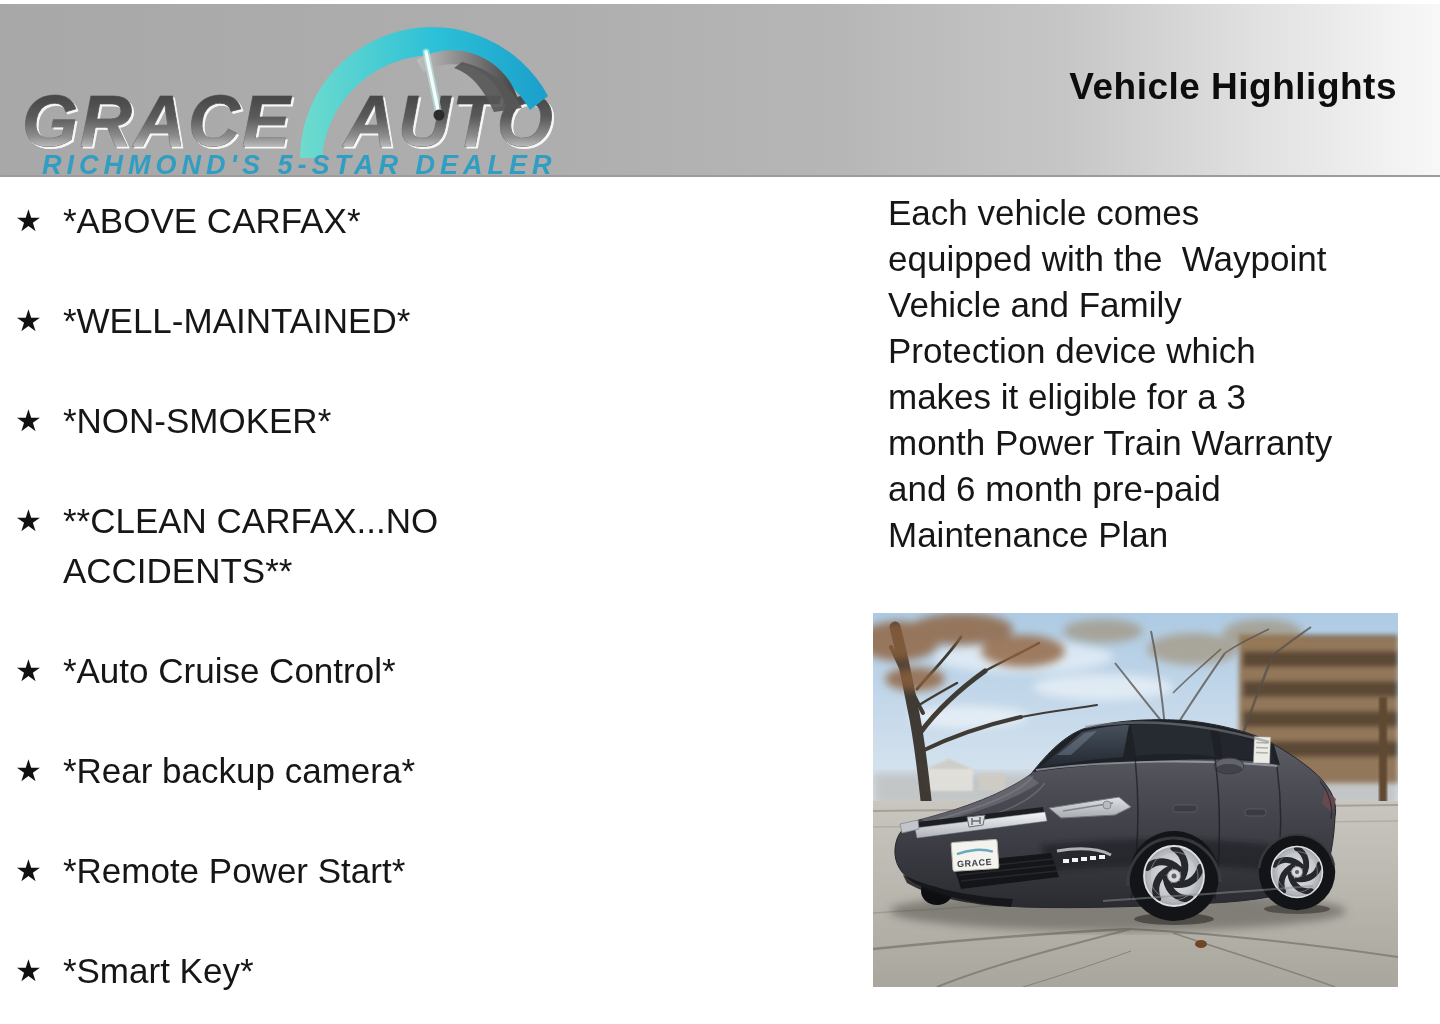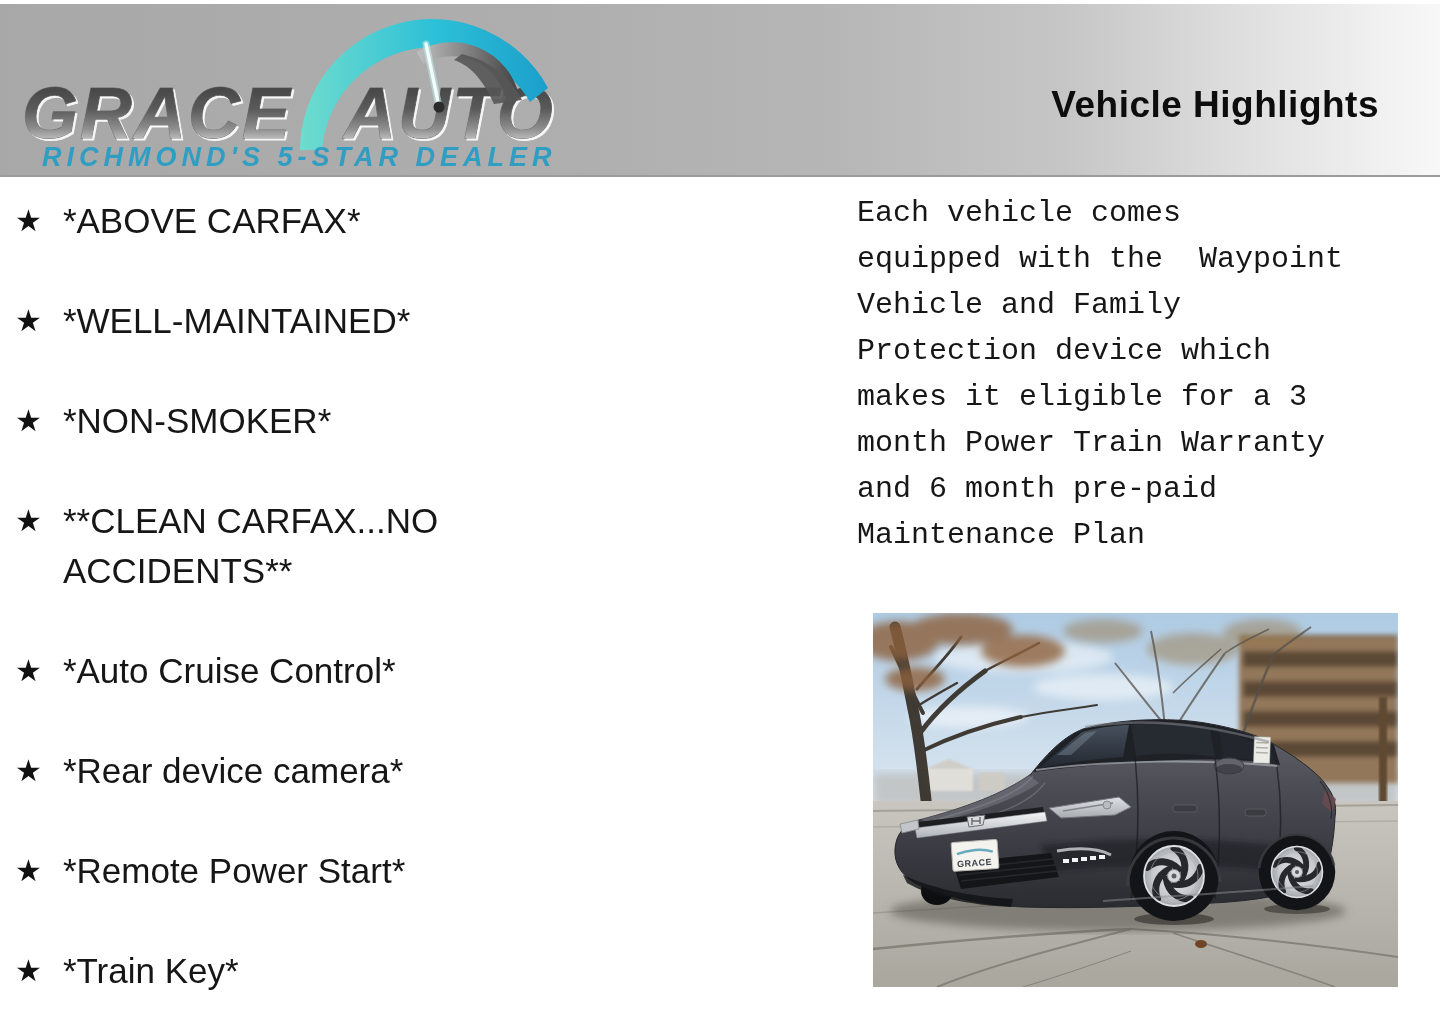--- a/index.html
+++ b/index.html
@@ -4,38 +4,38 @@
 <title>recreation</title>
 <style>
   html,body{margin:0;padding:0;background:#ffffff;}
   .page{position:relative;width:1440px;height:1024px;background:#ffffff;overflow:hidden;
         font-family:"Liberation Sans","DejaVu Sans",sans-serif;color:#141414;}
 
   
   .header{position:absolute;left:0;top:4px;width:1440px;height:171px;
           background:linear-gradient(90deg,#a8a8a8 0%,#aeaeae 38%,#b6b6b6 58%,#c6c6c6 74%,#e2e2e2 88%,#f8f8f8 100%);
           border-bottom:2px solid #9c9c9c;}
-  .logo{position:absolute;left:0;top:0;width:600px;height:171px;text-decoration:underline;}
+  .logo{position:absolute;left:0;top:8px;width:600px;height:171px;text-decoration:underline;}
   .logo-brand-svg{position:absolute;left:14px;top:60px;width:560px;height:96px;overflow:visible;}
   .logo-swoosh-svg{position:absolute;left:278px;top:-2px;width:292px;height:154px;overflow:visible;}
   .logo-tagline{position:absolute;left:42px;top:138px;width:540px;
                 font-size:27px;font-weight:700;font-style:italic;letter-spacing:5px;
                 color:#2f9ec2;white-space:nowrap;}
-  .page-title{position:absolute;top:62px;right:43px;margin:18px;
+  .page-title{position:absolute;top:62px;right:43px;margin:0;
               font-size:37px;font-weight:700;color:#0d0d0d;letter-spacing:.5px;}
 
   
   .highlights{position:absolute;left:15px;top:196px;width:548px;margin:0;padding:0;list-style:none;}
   .hl-item{display:flex;gap:21px;font-size:35px;line-height:50px;color:#161616;margin-bottom:50px;}
   .hl-item .star{flex:0 0 auto;font-size:30px;line-height:50px;color:#111;}
   .hl-item .hl-text{flex:1 1 auto;}
 
   
-  .description{position:absolute;left:857px;top:190px;width:548px;margin:0;
-               font-size:30px;line-height:46px;color:#161616;white-space:pre-wrap;font-family:Liberation Mono, monospace;}
+  .description{position:absolute;left:888px;top:190px;width:548px;margin:0;
+               font-size:35px;line-height:46px;color:#161616;white-space:pre-wrap;}
   .car-photo{position:absolute;left:873px;top:613px;width:525px;height:374px;margin:0;}
   .car-photo svg{display:block;width:525px;height:374px;}
 </style>
 </head>
 <body>
 
 <div class="page">
 
   <header class="header">
     <div class="logo">
@@ -105,31 +105,31 @@
         <span class="hl-text">**CLEAN CARFAX...NO ACCIDENTS**</span>
       </li>
 
       <li class="hl-item">
         <span class="star">★</span>
         <span class="hl-text">*Auto Cruise Control*</span>
       </li>
 
       <li class="hl-item">
         <span class="star">★</span>
-        <span class="hl-text">*Rear device camera*</span>
+        <span class="hl-text">*Rear backup camera*</span>
       </li>
 
       <li class="hl-item">
         <span class="star">★</span>
         <span class="hl-text">*Remote Power Start*</span>
       </li>
 
       <li class="hl-item">
         <span class="star">★</span>
-        <span class="hl-text">*Train Key*</span>
+        <span class="hl-text">*Smart Key*</span>
       </li>
     </ul>
 
   <p class="description">Each vehicle comes
 equipped with the  Waypoint
 Vehicle and Family
 Protection device which
 makes it eligible for a 3
 month Power Train Warranty
 and 6 month pre-paid

